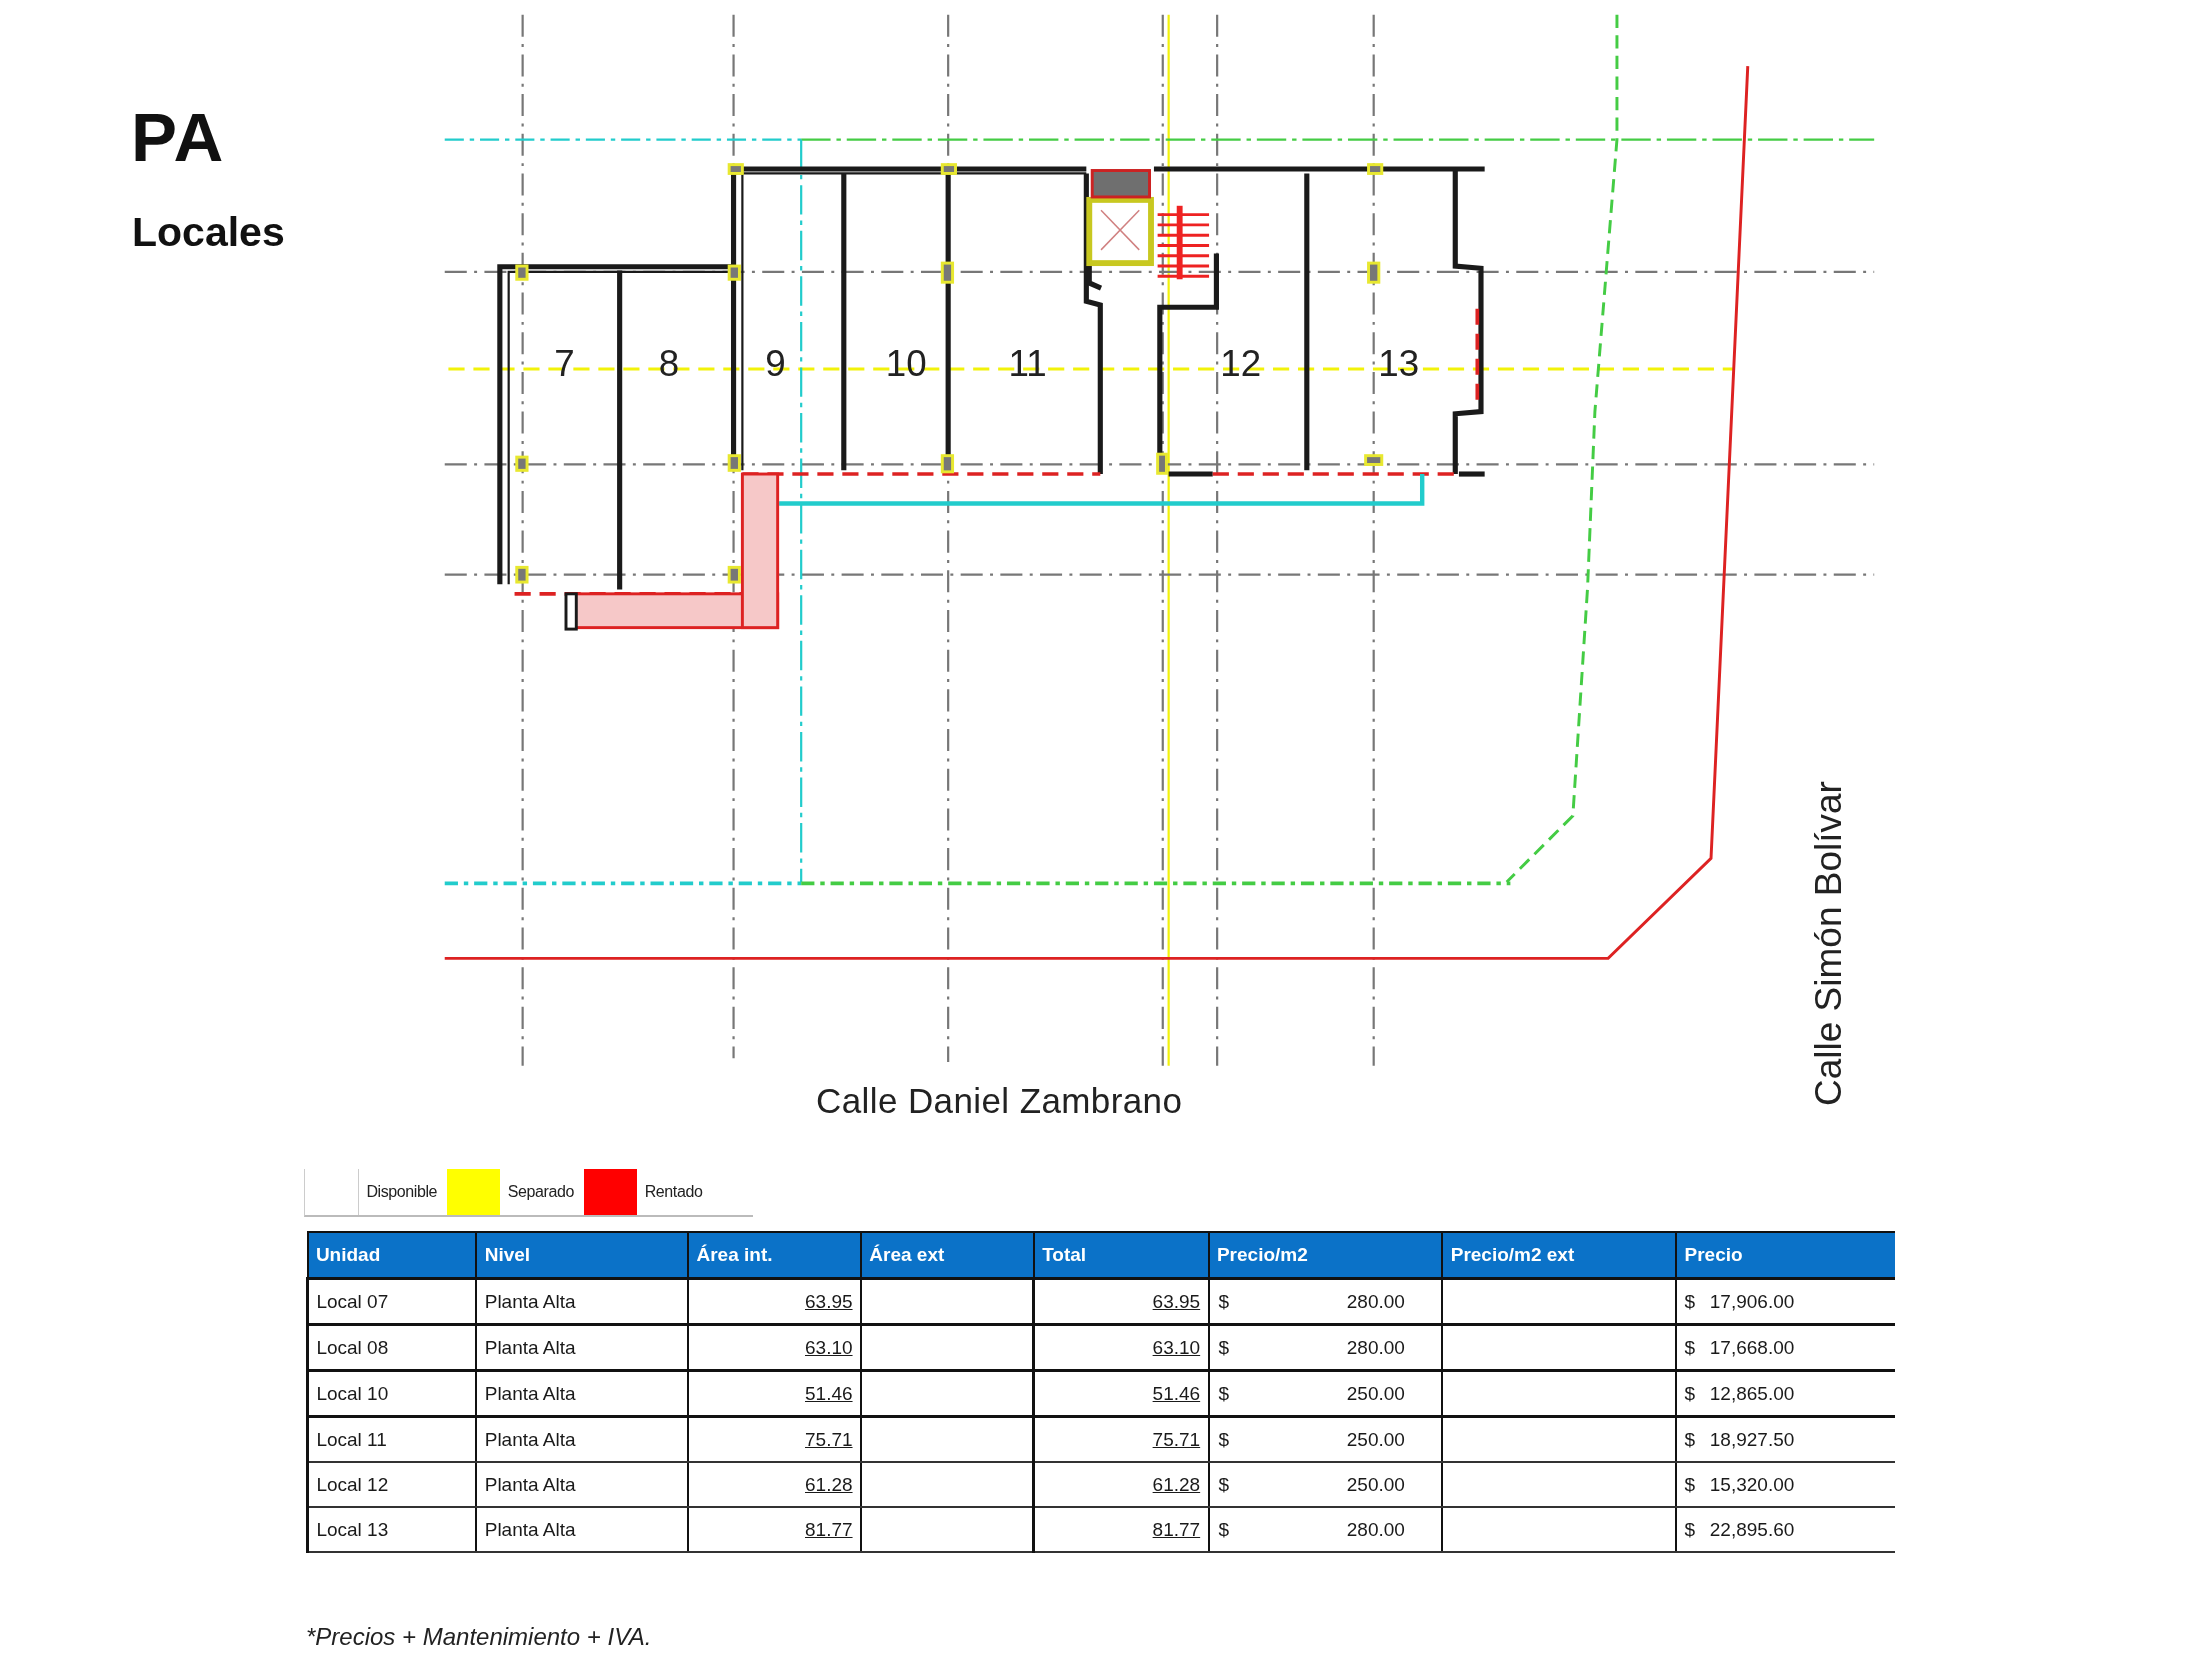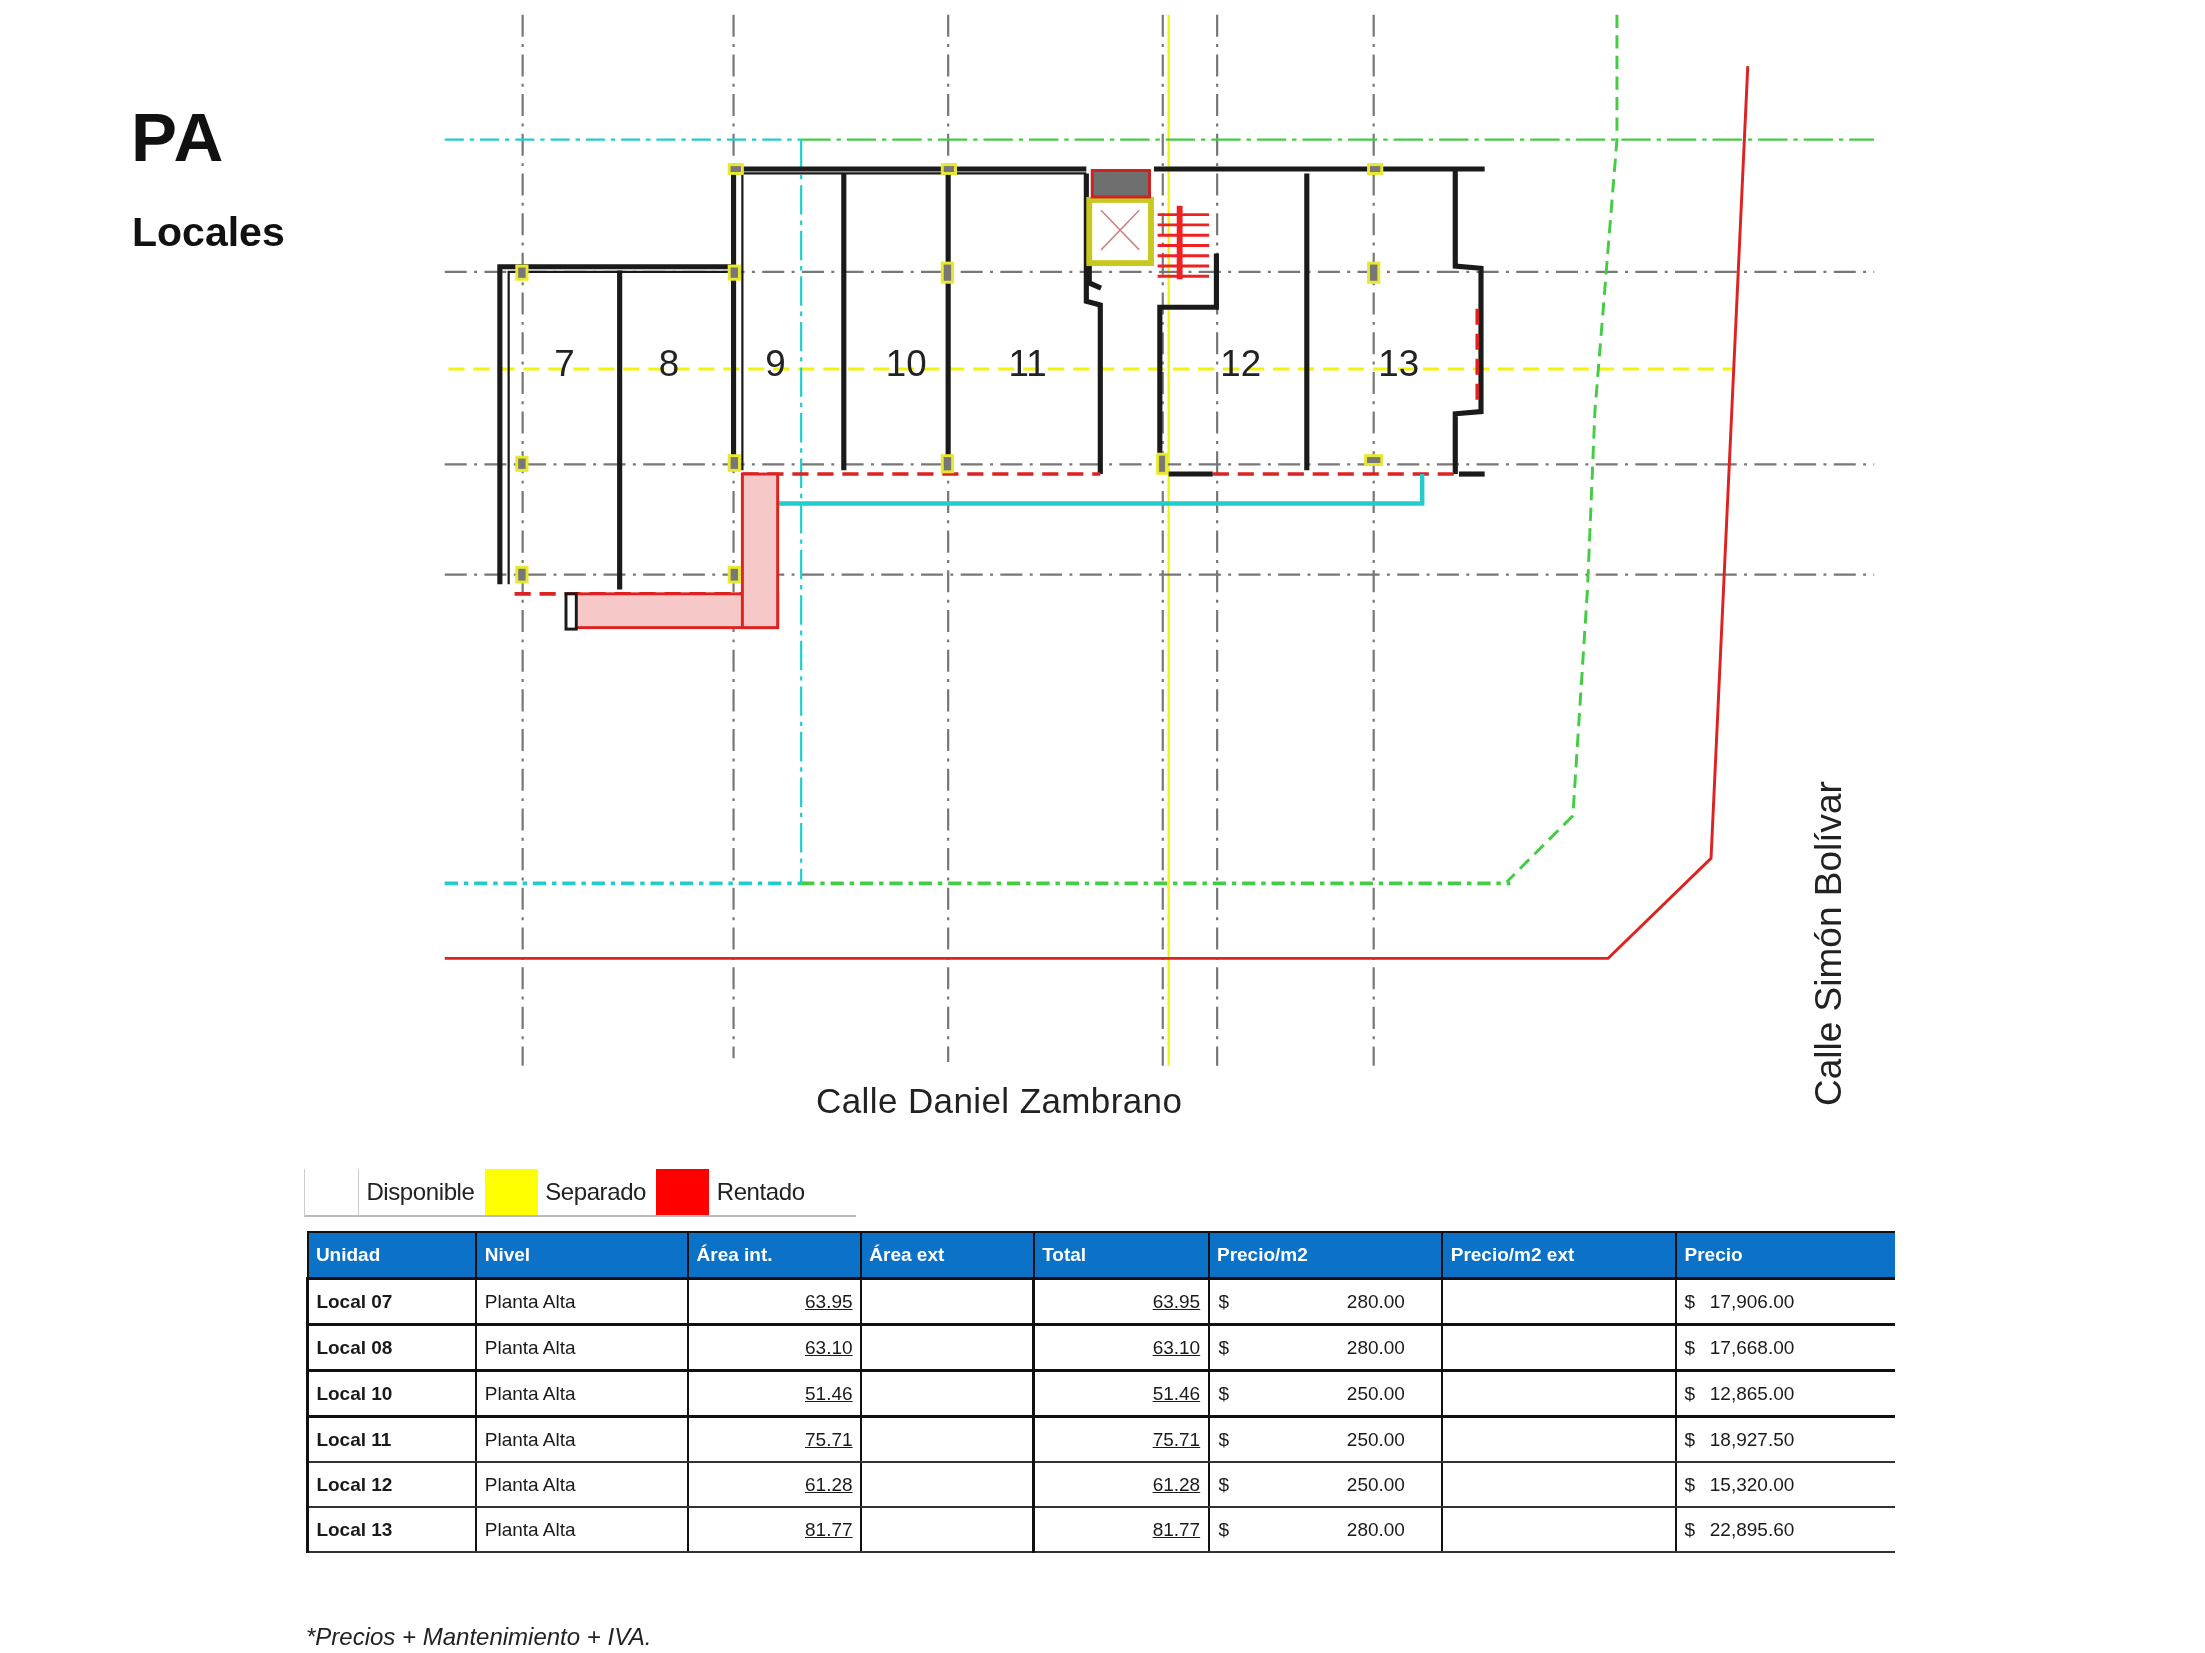--- a/index.html
+++ b/index.html
@@ -7,27 +7,27 @@
   .title-pa { position: absolute; left: 131px; top: 103px; font-size: 69px; font-weight: bold; letter-spacing: 1.5px; line-height: 1; }
   .title-sub { position: absolute; left: 132px; top: 212px; font-size: 41px; font-weight: bold; line-height: 1; }
   #plan { position: absolute; left: 0; top: 0; width: 2205px; height: 1073px; }
   .unit-label { font-family: "Liberation Sans", sans-serif; font-size: 50px; fill: #222; }
   .street-h { position: absolute; left: 816px; top: 1081px; font-size: 35px; color: #222; letter-spacing: 0.4px; }
   .street-v { position: absolute; left: 1764px; top: 573px; font-size: 37px; color: #222; transform: rotate(-90deg); transform-origin: left top; white-space: nowrap; }
   .street-v-wrap { position: absolute; left: 1808px; top: 761px; width: 44px; height: 345px; }
 
   .legend { position: absolute; left: 304px; top: 1169px; height: 46px; display: flex; border-bottom: 2.2px solid #bbb; border-left: 1.5px solid #ccc; }
   .legend .sw { width: 53px; height: 46px; }
-  .legend .lbl { font-size: 24px; padding: 0 10.3px 0 7.4px; line-height: 46px; color: #222; letter-spacing: -0.4px; }
+  .legend .lbl { font-size: 16px; padding: 0 10.3px 0 7.4px; line-height: 46px; color: #222; letter-spacing: -0.4px; }
 
   table.units { position: absolute; left: 306px; top: 1231px; width: 1589px; border-collapse: collapse; font-size: 19px; }
   table.units th { background: #0b72c8; color: #fff; text-align: left; font-weight: bold; height: 44px; padding: 0 7.4px; border-left: 2.9px solid #111; border-top: 2.9px solid #111; border-bottom: 3.7px solid #111; white-space: nowrap; }
   table.units th:first-child { border-left: 2.9px solid #111; }
   table.units td { height: 43px; padding: 0 7.4px; border-left: 2.2px solid #111; border-bottom: 3.7px solid #111; white-space: nowrap; color: #1a1a1a; }
-  table.units td:first-child { border-left: 3.7px solid #111; font-weight: bold; }
+  table.units td:first-child { border-left: 3.7px solid #111; }
   table.units td.num { text-align: right; text-decoration: underline; }
   table.units td.thick-l { border-left: 3.7px solid #111; }
   table.units tr.thin td { border-bottom: 2.2px solid #333; }
   .cur { display: flex; justify-content: space-between; }
   .cur .sym { padding-left: 1.5px; }
   .price { display: flex; gap: 14.7px; }
   .footnote { position: absolute; left: 306px; top: 1623px; font-size: 24px; font-style: italic; color: #222; }
 </style>
 </head>
 <body>

